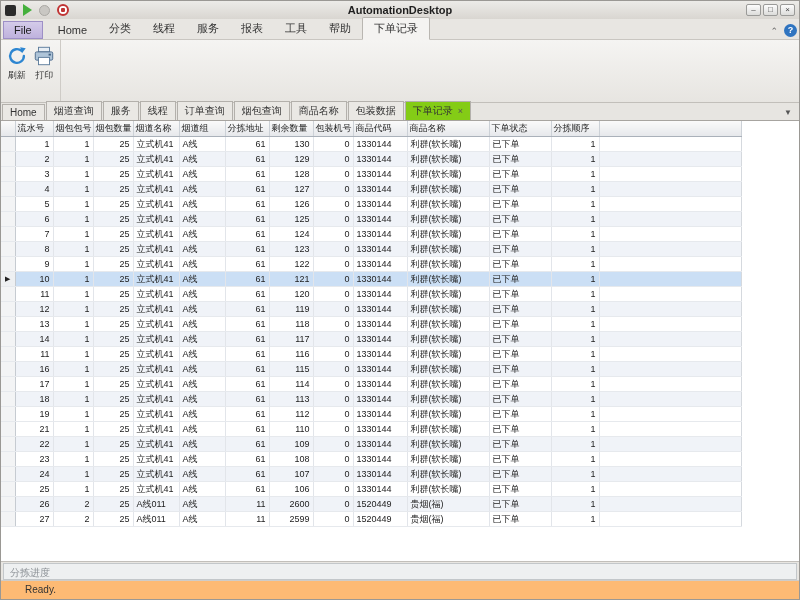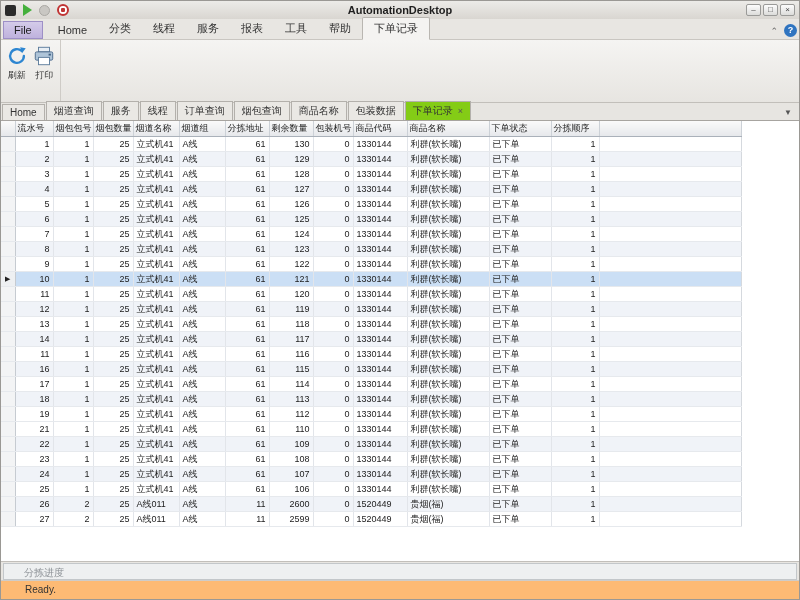--- a/index.html
+++ b/index.html
@@ -51,21 +51,21 @@
   .grid td.right { text-align:right; }
   .grid td.left { text-align:left; }
   .grid td.rowhdr { background:#f3f4f5; border-right:1px solid #c6cbd1; text-align:center; padding:0; font-size:7px; color:#222; }
   .grid tr.alt td { background:#f0f3f8; }
   .grid tr.alt td.rowhdr { background:#f3f4f5; }
   .grid tr.selected td { background:#cbdff5; }
   .grid tr.selected td.rowhdr { background:#eef0f2; }
   .grid td.filler { border-right:1px solid #d5d9de; }
 
   
-  .bpanel { flex:0 0 auto; height:17px; margin:1px 2px 0; background:#eef0f1; border:1px solid #c3c7ca; font-size:10px; color:#8a8f94; padding:2px 20px; }
+  .bpanel { flex:0 0 auto; height:17px; margin:1px 2px 0; background:#eef0f1; border:1px solid #c3c7ca; font-size:10px; color:#8a8f94; padding:2px 6px; }
   .statusbar { flex:0 0 auto; height:19px; background:#fdba74; border-top:1px solid #cfccc8; font-size:10px; color:#333; padding:3px 24px; }
 </style>
 </head>
 <body>
 
 <div class="window">
 
   <div class="titlebar">
     <div class="qat">
       <span class="app-ic"></span>

